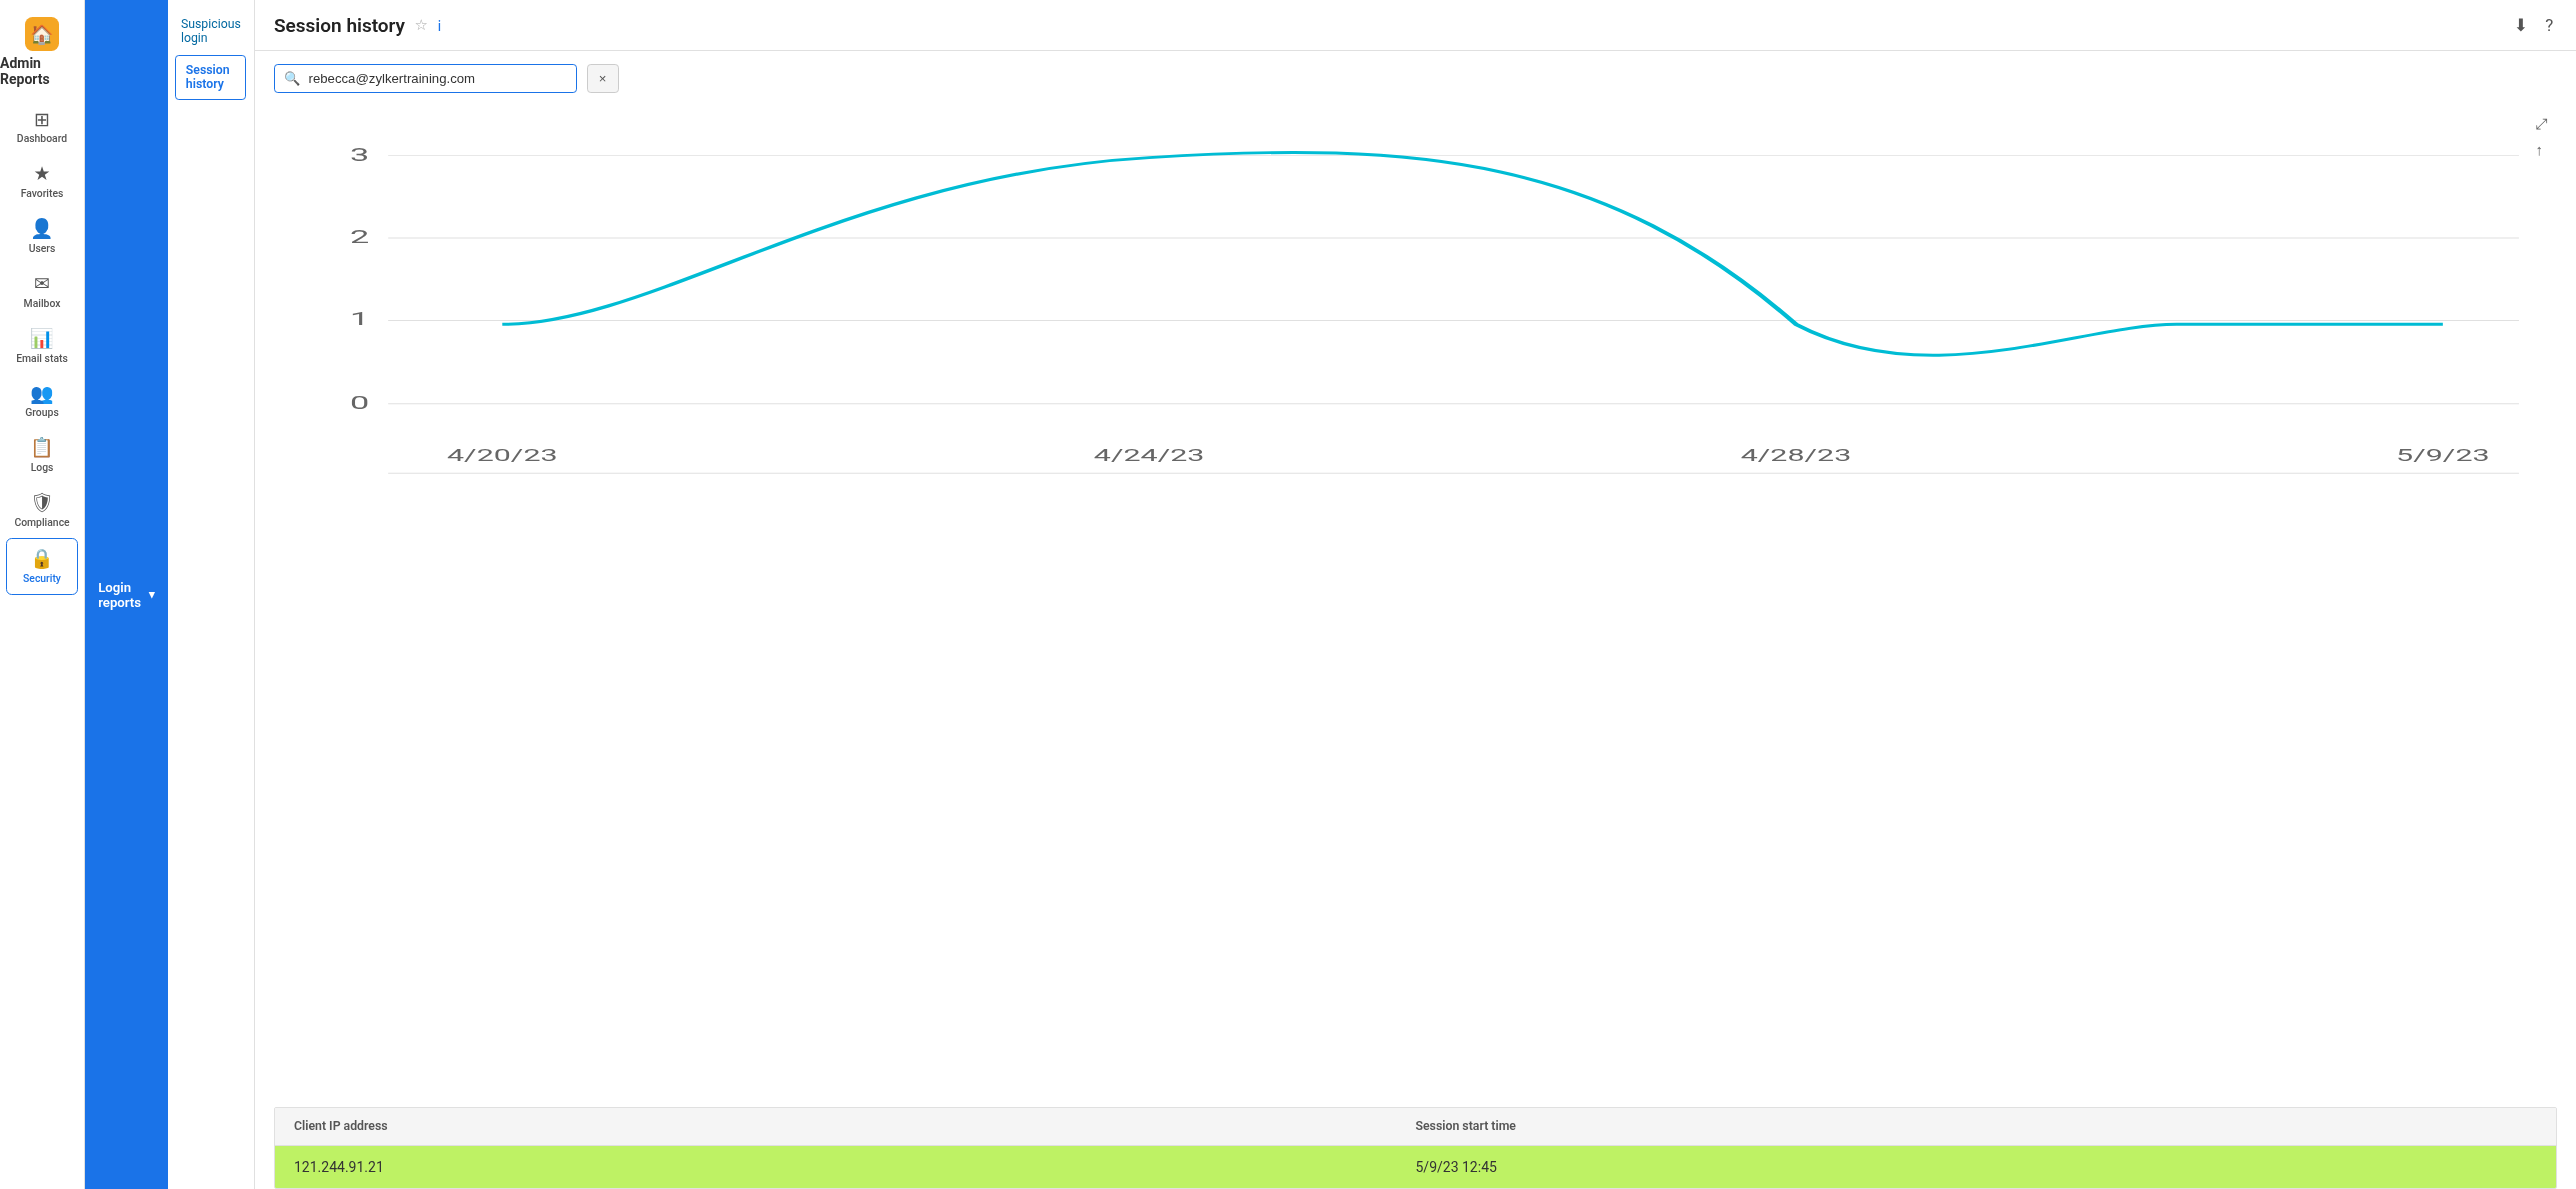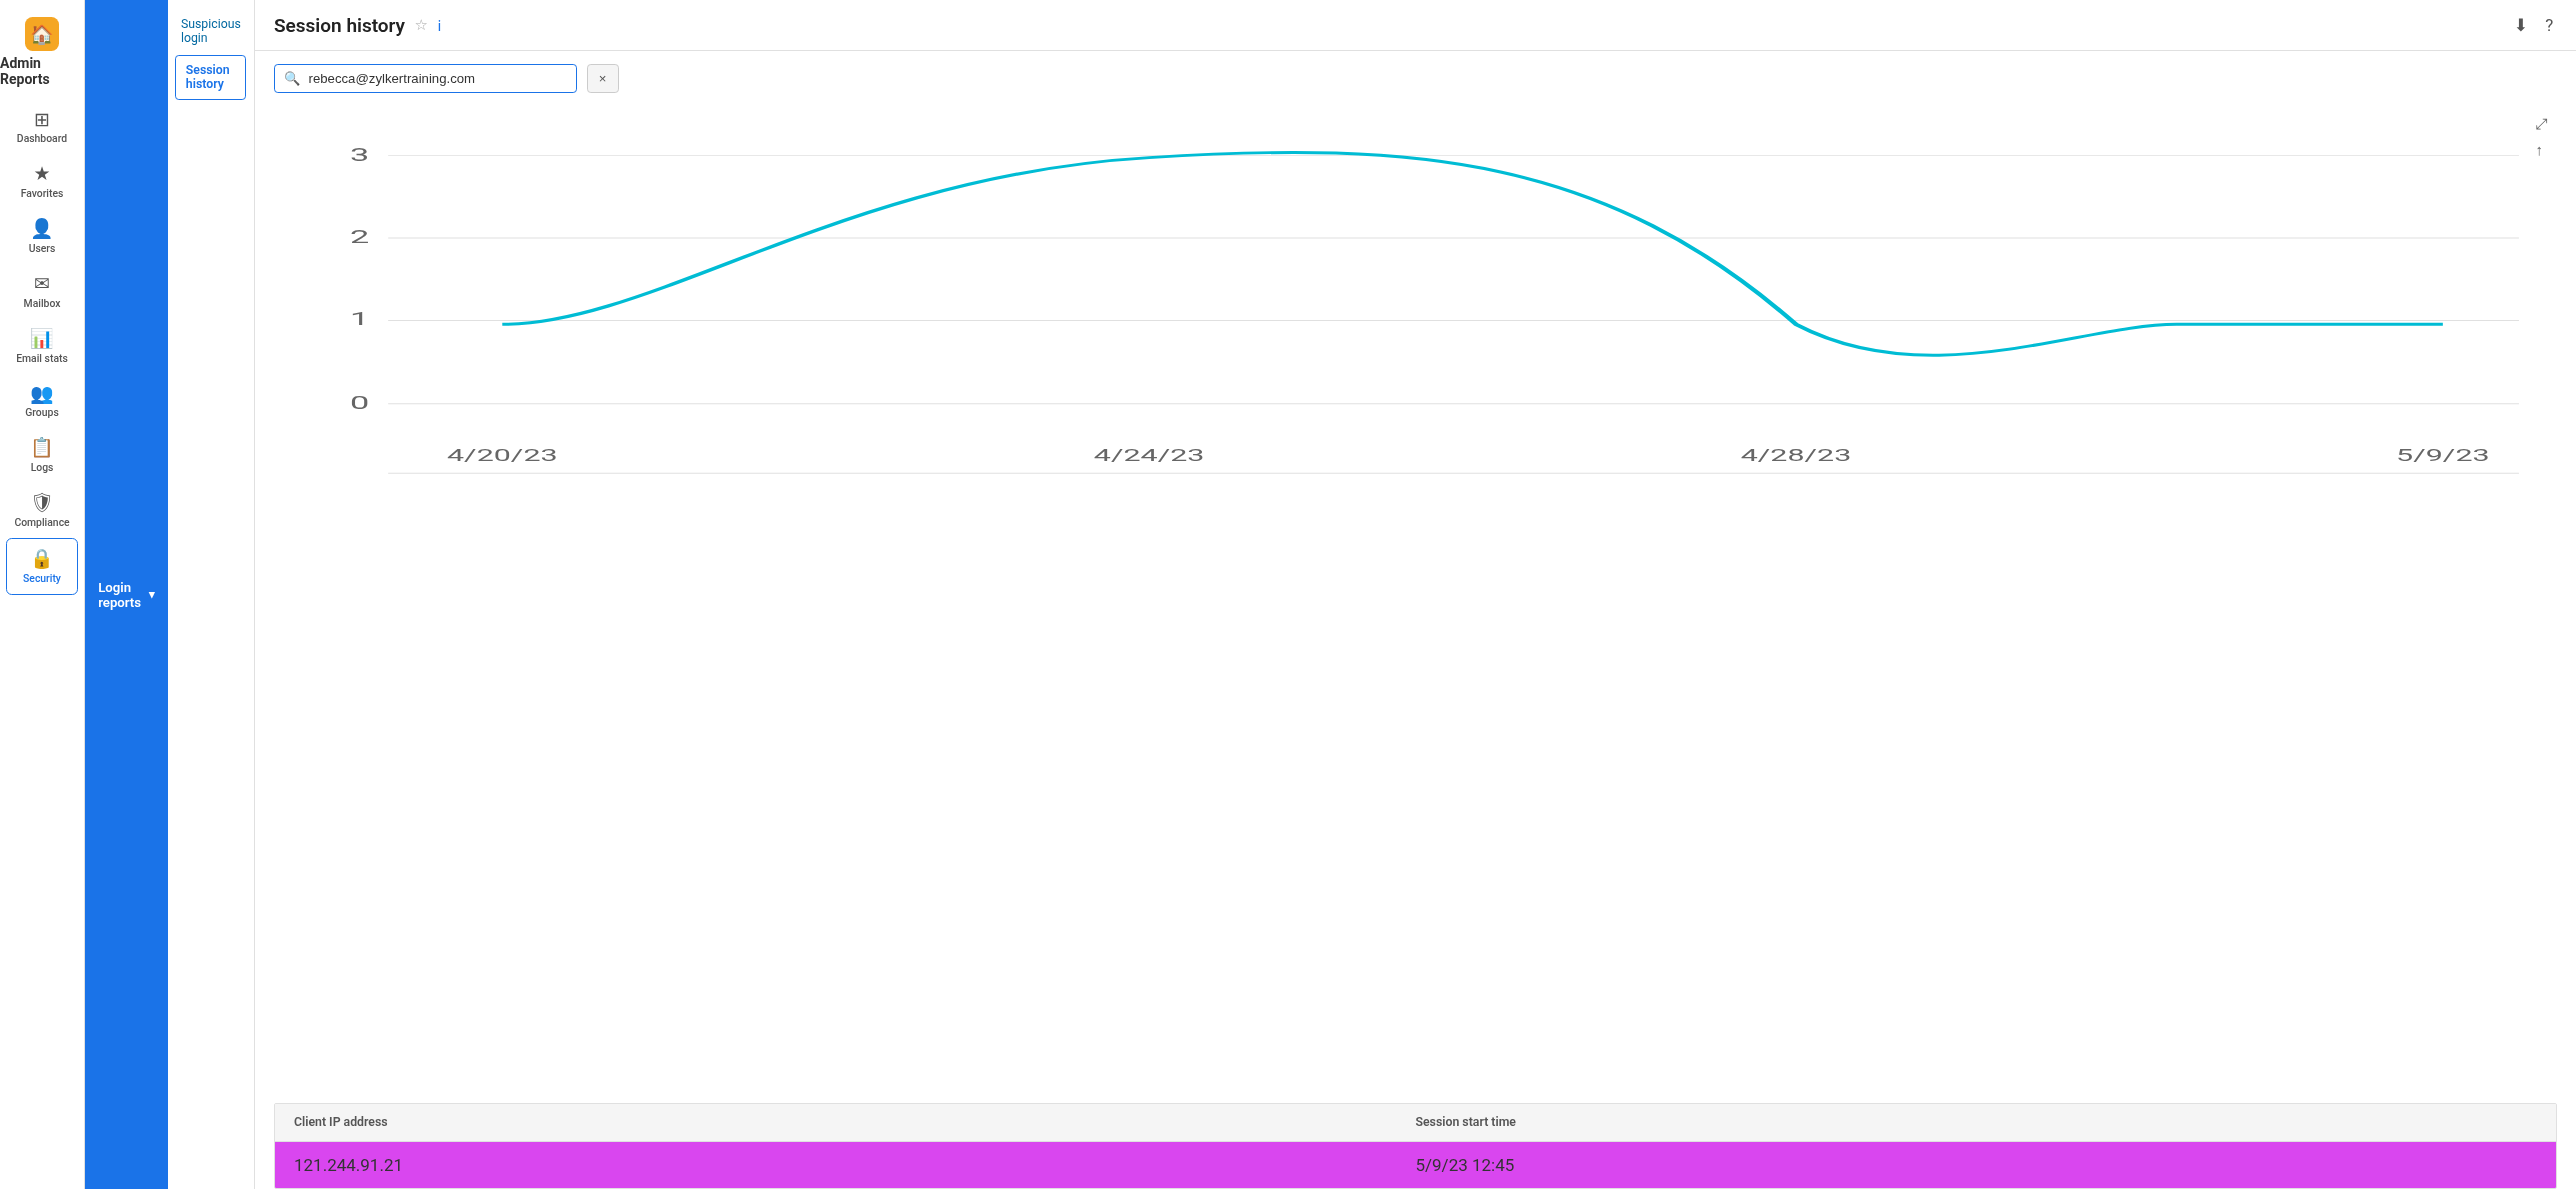--- a/index.html
+++ b/index.html
@@ -184,24 +184,24 @@
       font-size: 12.3px;
       font-weight: 600;
       color: #555;
       border-bottom: 0.9px solid #e0e0e0;
     }
     .table-header .col-ip { flex: 1; }
     .table-header .col-time { flex: 1; }
     .table-row-item {
       display: flex;
       padding: 13.2px 19px;
-      font-size: 17px;
+      font-size: 14px;
       color: #333;
       border-bottom: 0.9px solid #f0f0f0;
-      background: #d946ef;
+      background: #bef264;
     }
     .table-row-item:last-child { border-bottom: none; }
     .table-row-item .col-ip { flex: 1; }
     .table-row-item .col-time { flex: 1; }
 
     
     .chart-controls {
       position: absolute;
       top: 9.5px;
       right: 9.5px;

